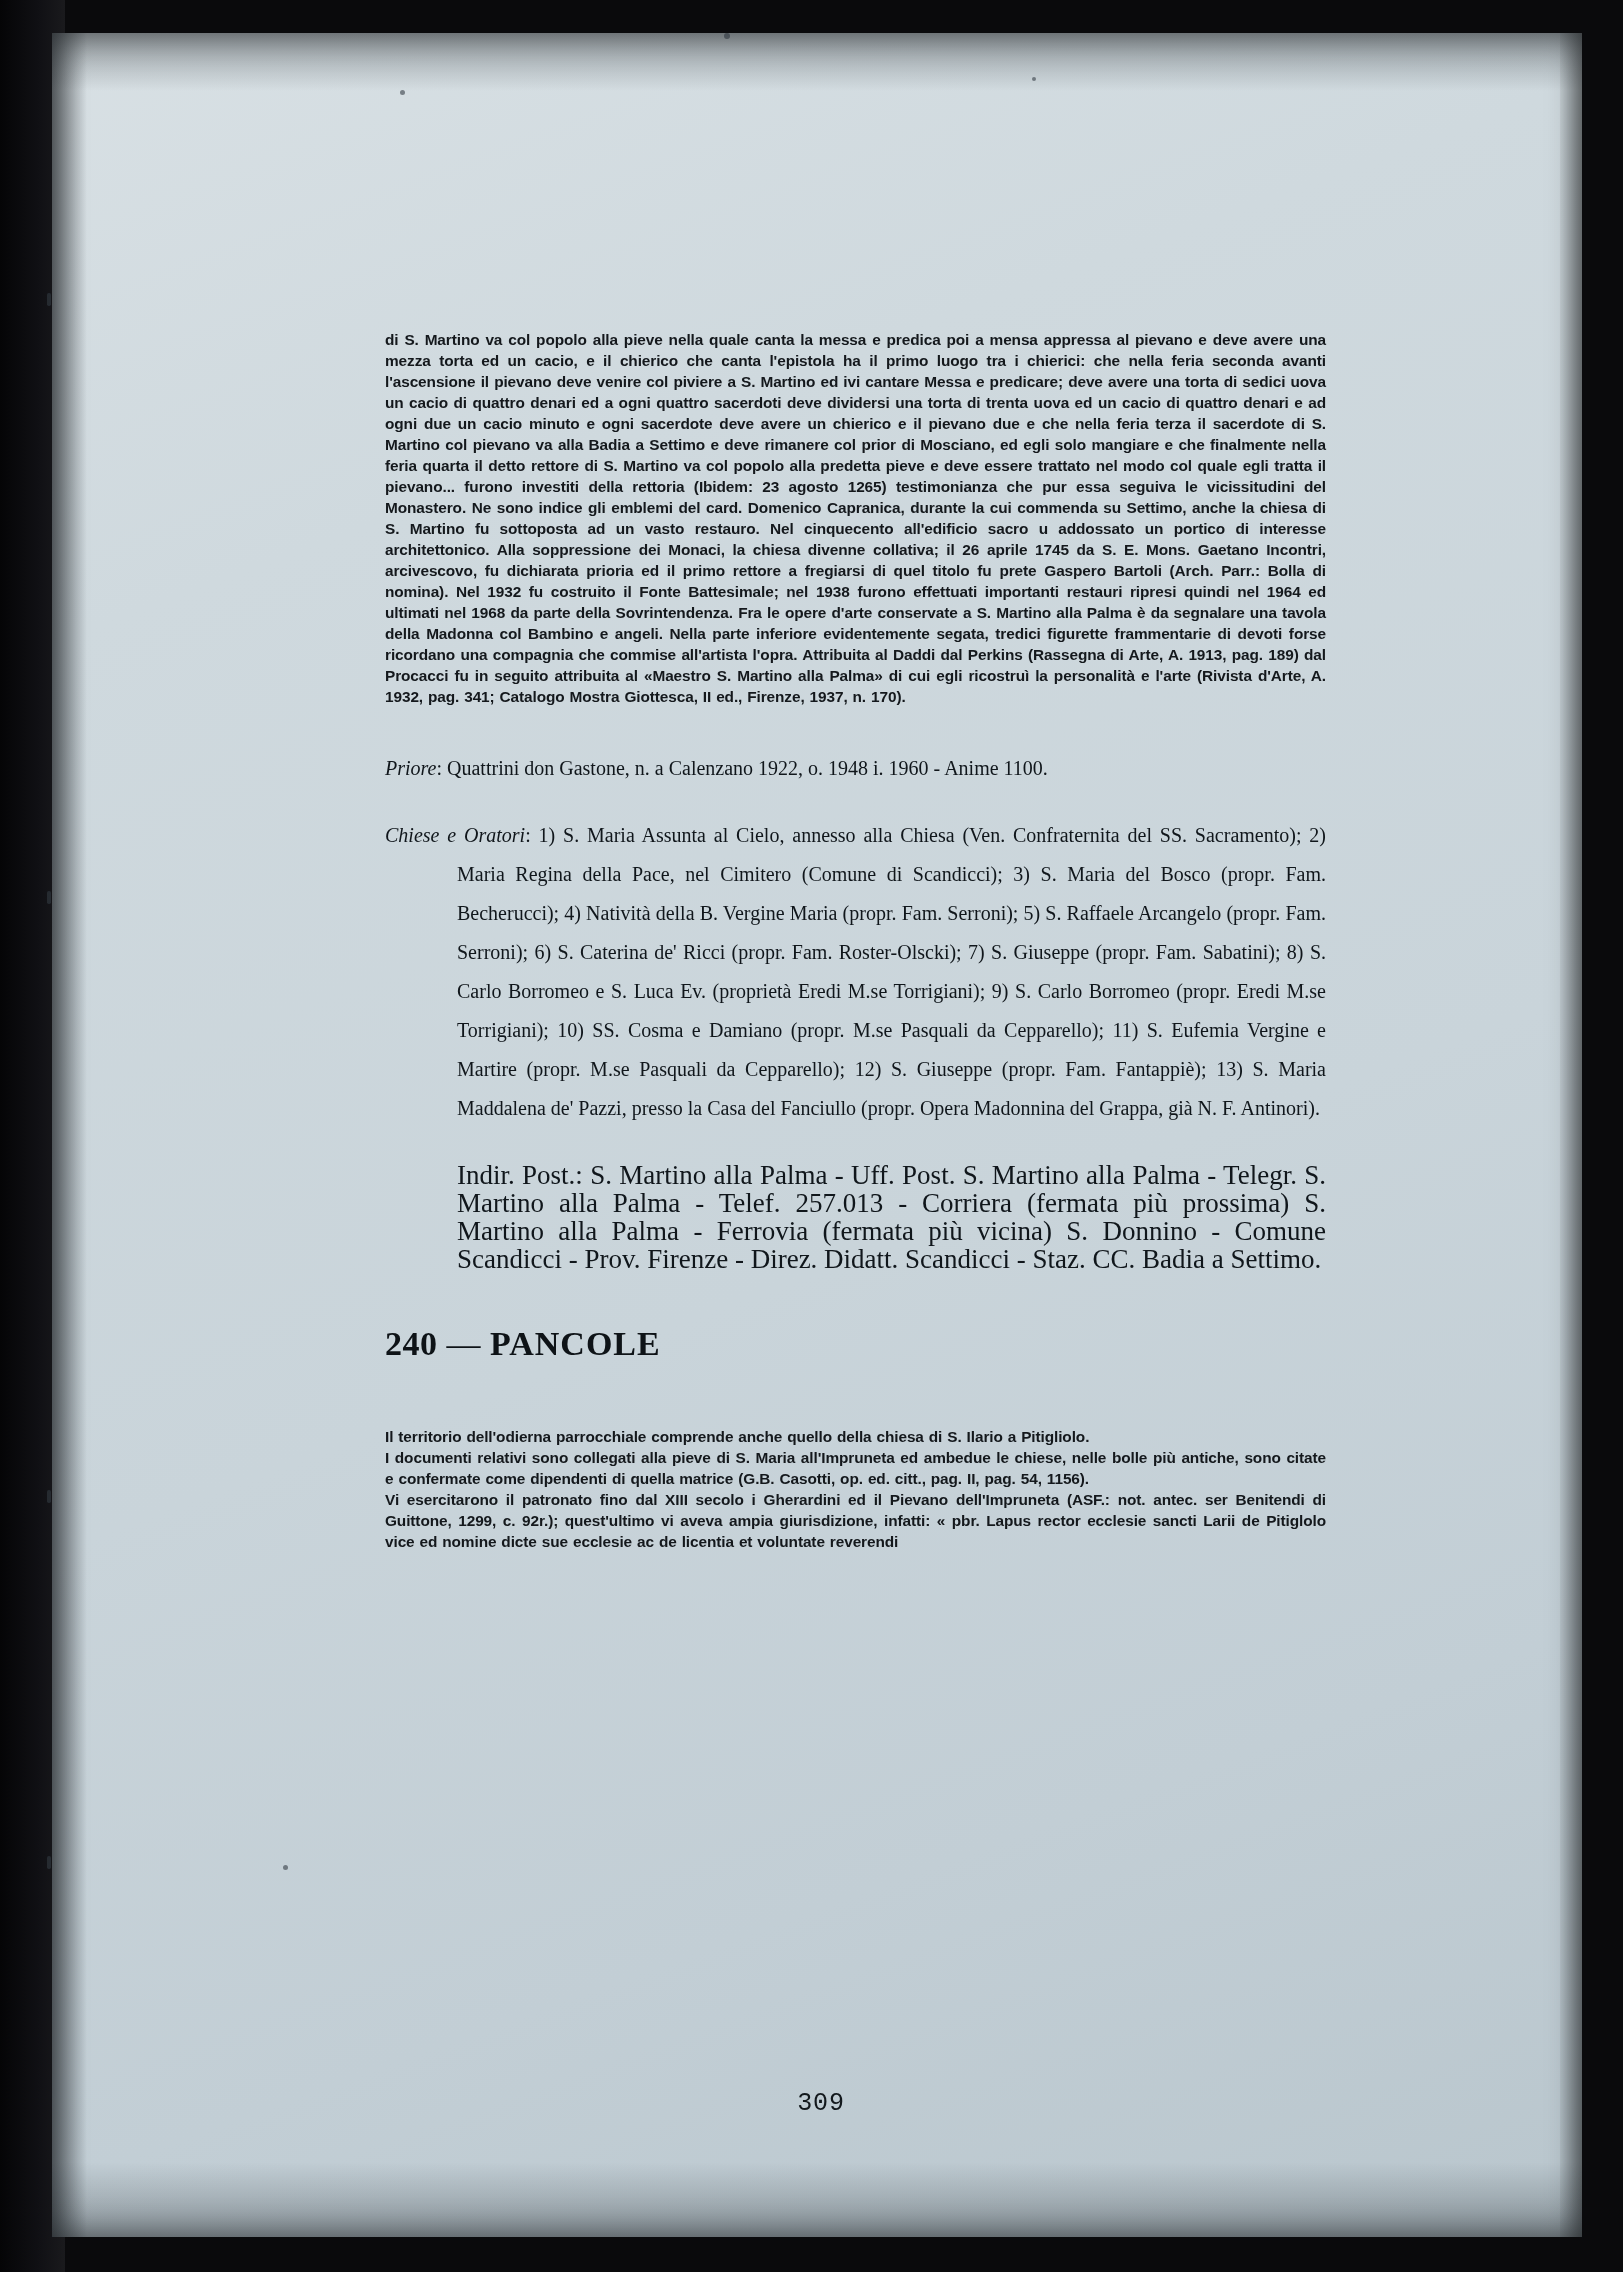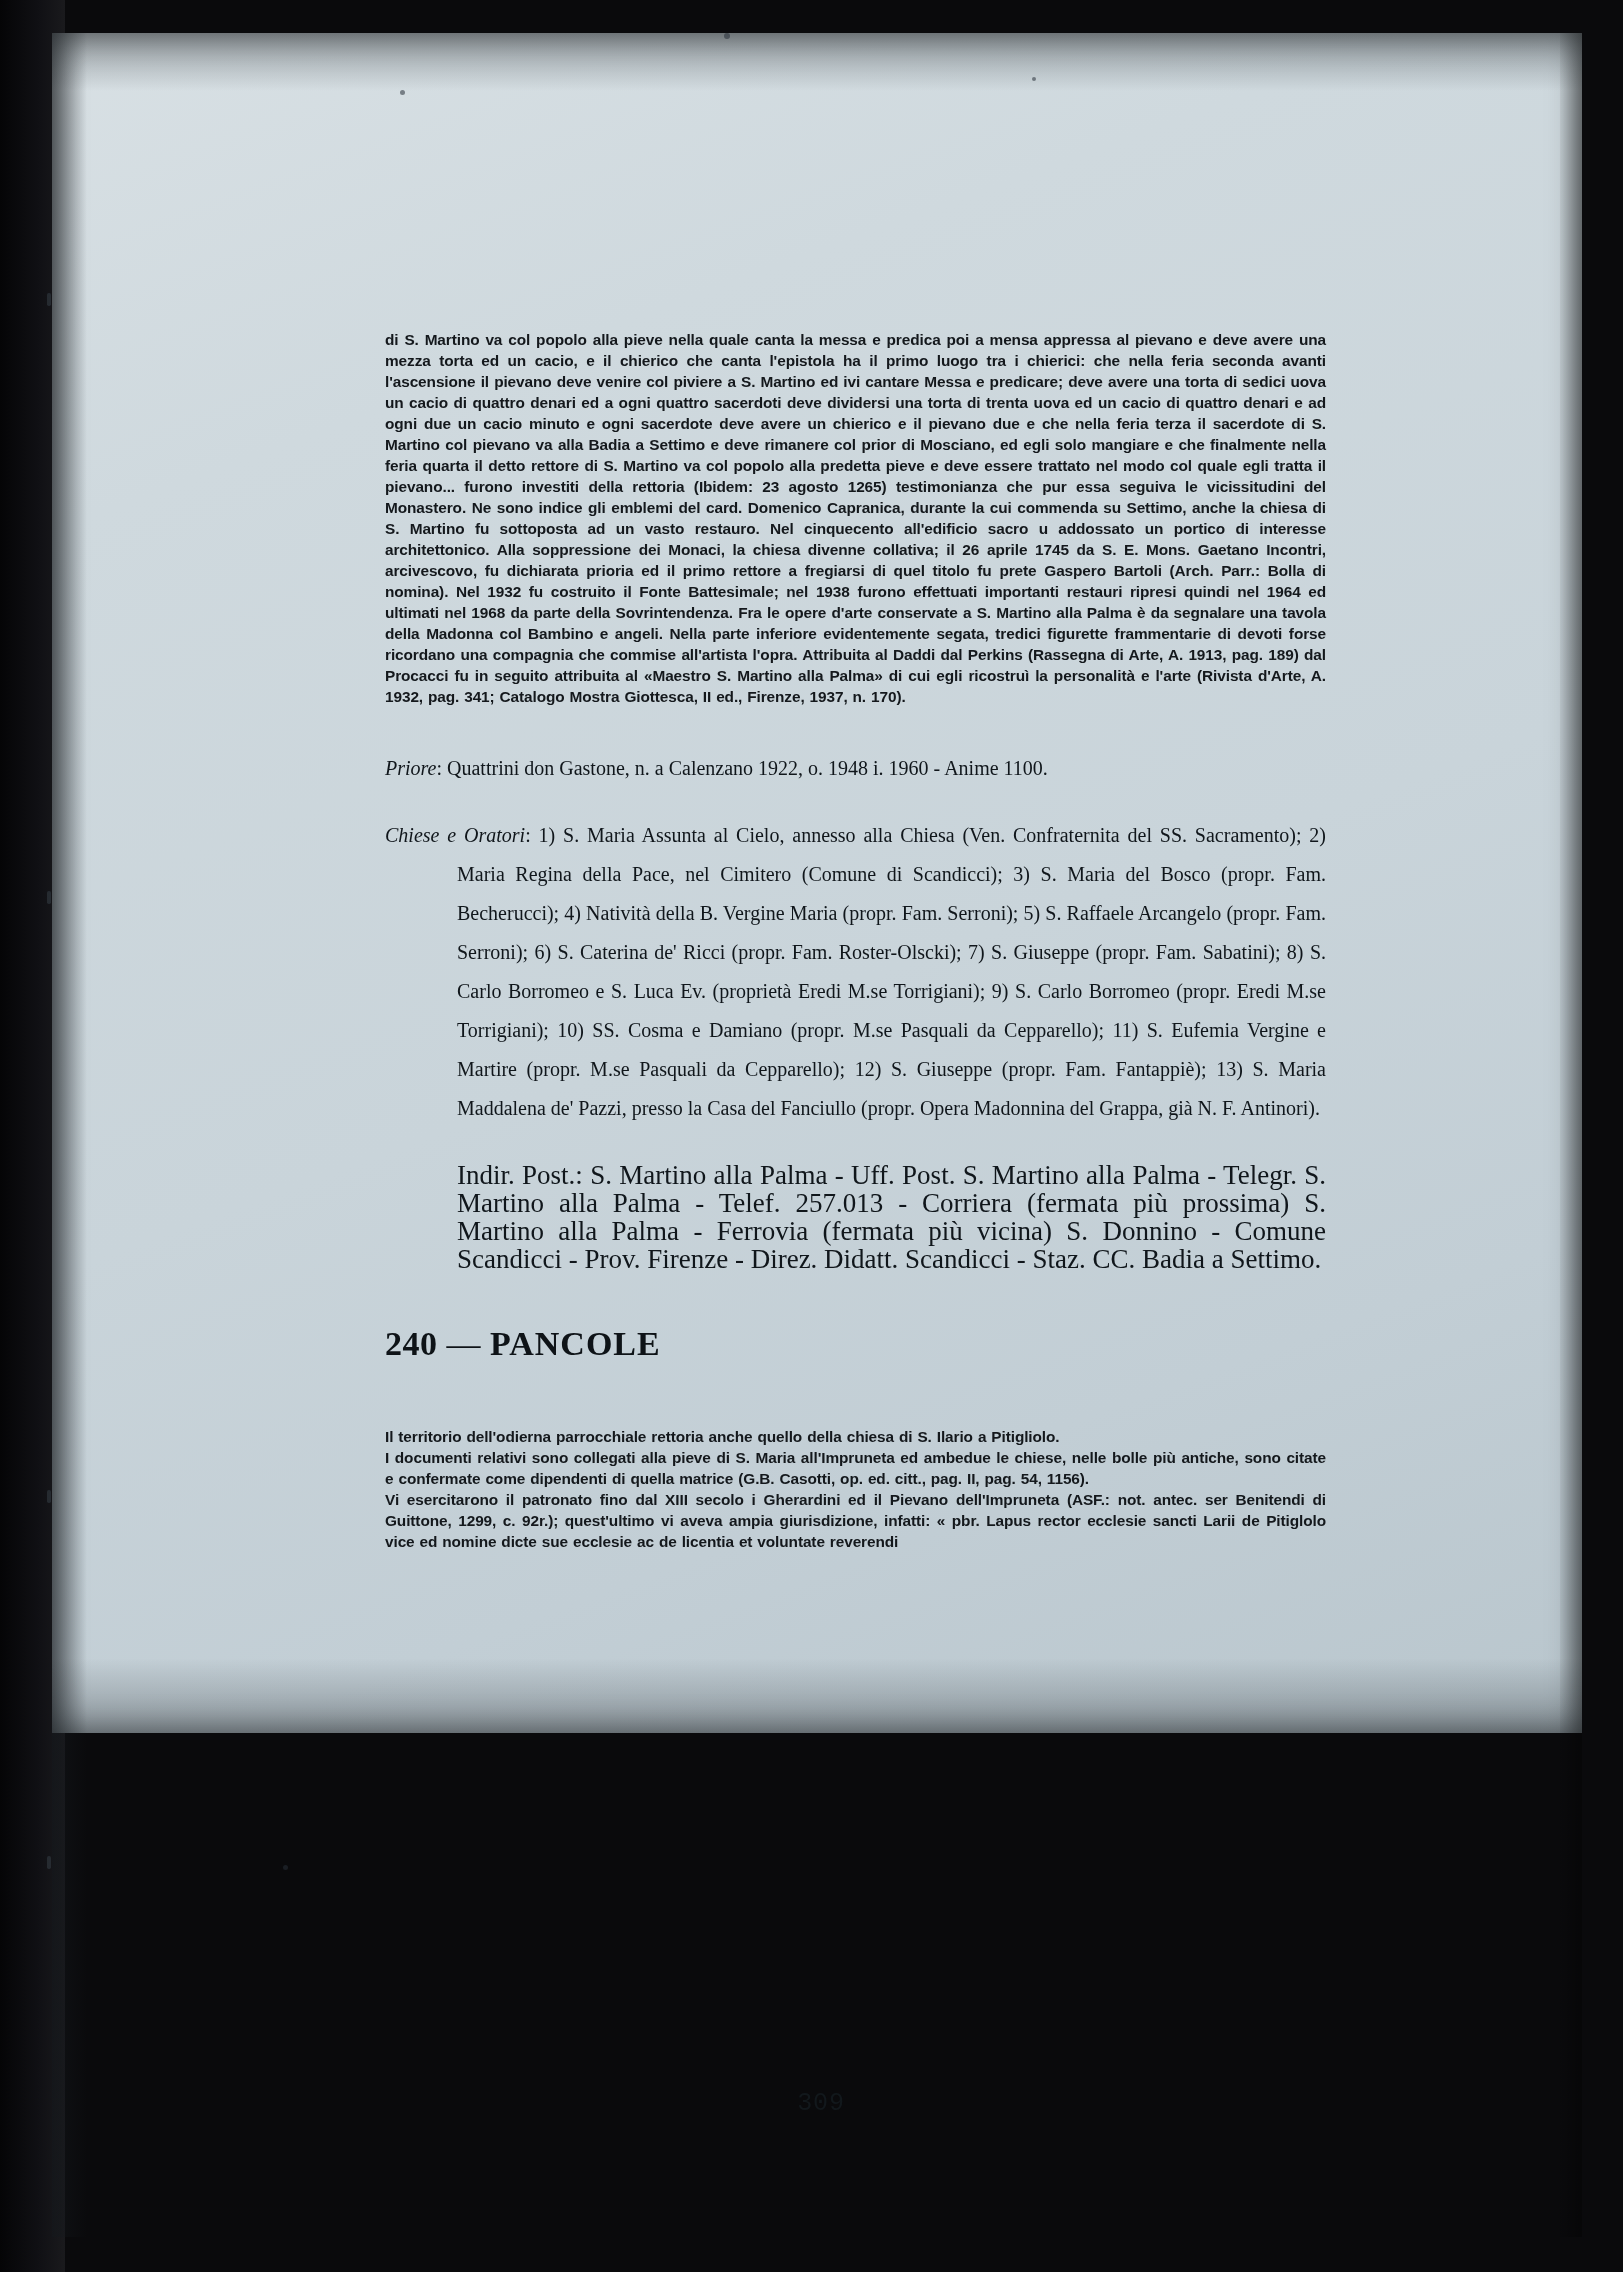--- a/index.html
+++ b/index.html
@@ -28,21 +28,21 @@
     left: 0; top: 0;
     width: 65px; height: 2273px;
     background: linear-gradient(90deg, #050506 0%, #101014 60%, #1a1a1d 100%);
   }
 
   .page {
     position: absolute;
     left: 52px;
     top: 33px;
     width: 1530px;
-    height: 1700px;
+    height: 2204px;
     background: linear-gradient(160deg, #d8e0e4 0%, #cfd9de 22%, #c9d4da 55%, #c2ced5 78%, #b9c6cd 100%);
     box-shadow: 0 0 33px rgba(0,0,0,0.55) inset;
   }
   
   .page-edge {
     position: absolute;
     right: 0; top: 0;
     width: 21.6px; height: 2204px;
     background: linear-gradient(90deg, rgba(0,0,0,0.05), rgba(0,0,0,0.35));
   }
@@ -206,21 +206,21 @@
         <span class="dash">—</span>
         <span class="name">PANCOLE</span>
       </div>
 
       <div class="gap-f"></div>
 
 
       <div class="gap-a"></div>
 
       <div class="small-block">
-        <p>Il territorio dell'odierna parrocchiale rettoria anche quello della chiesa di S. Ilario a Pitigliolo.</p>
+        <p>Il territorio dell'odierna parrocchiale comprende anche quello della chiesa di S. Ilario a Pitigliolo.</p>
         <p>I documenti relativi sono collegati alla pieve di S. Maria all'Impruneta ed ambedue le chiese, nelle bolle più antiche, sono citate e confermate come dipendenti di quella matrice (G.B. Casotti, op. ed. citt., pag. II, pag. 54, 1156).</p>
         <p>Vi esercitarono il patronato fino dal XIII secolo i Gherardini ed il Pievano dell'Impruneta (ASF.: not. antec. ser Benitendi di Guittone, 1299, c. 92r.); quest'ultimo vi aveva ampia giurisdizione, infatti: « pbr. Lapus rector ecclesie sancti Larii de Pitiglolo vice ed nomine dicte sue ecclesie ac de licentia et voluntate reverendi</p>
       </div>
 
     </div>
 
     <div class="folio">309</div>
   </div>
 
   <div class="tick" style="left:47px; top:293px;"></div>

